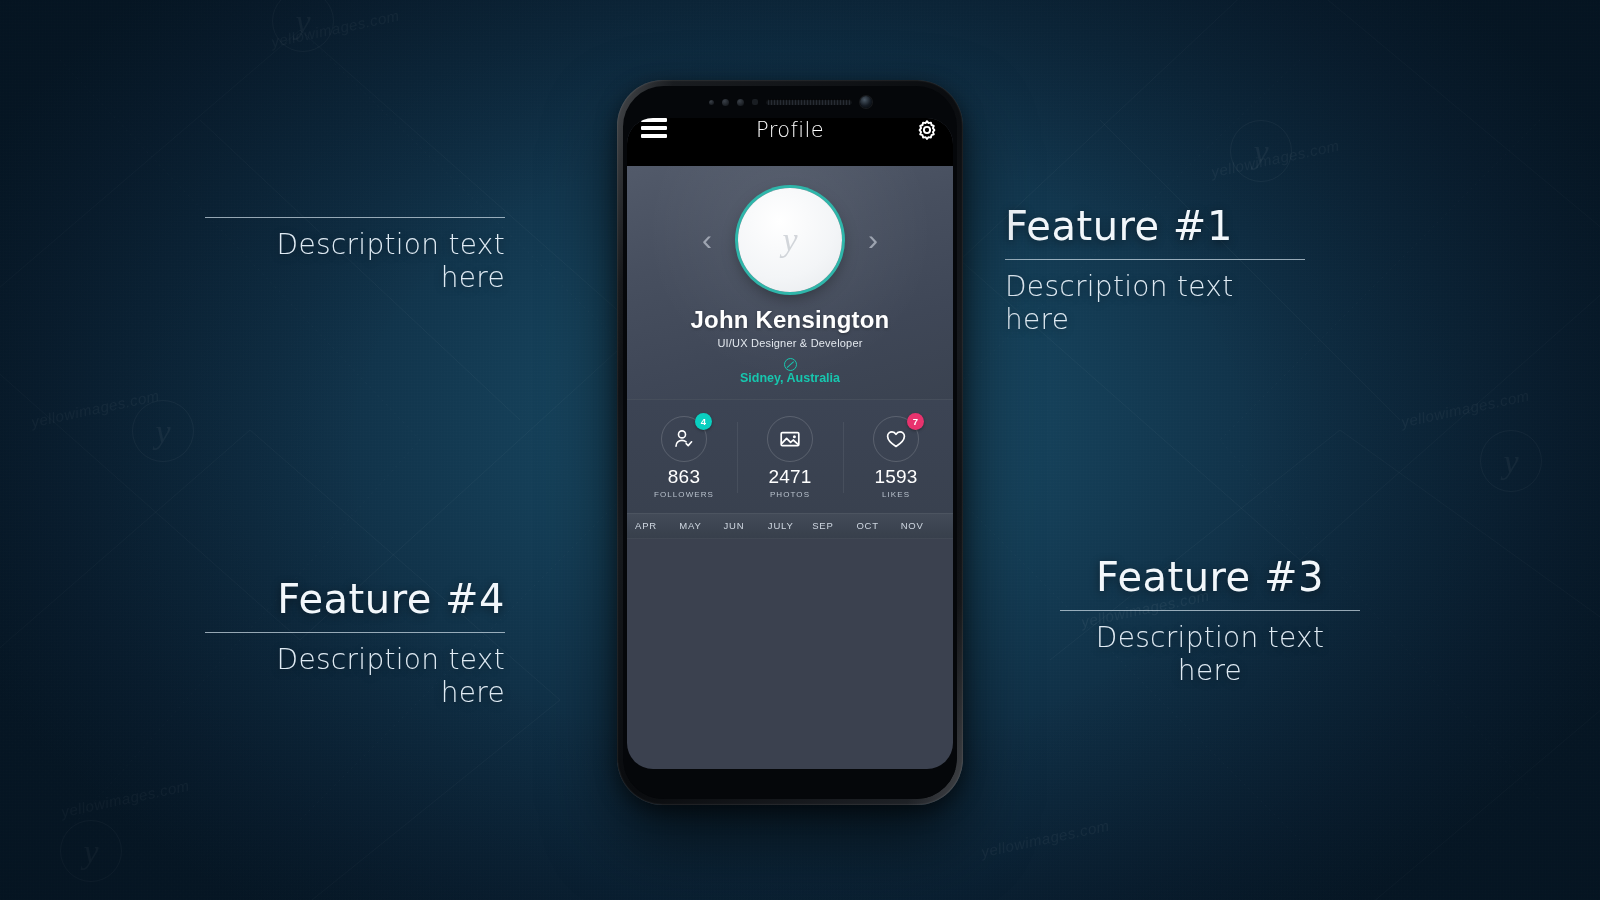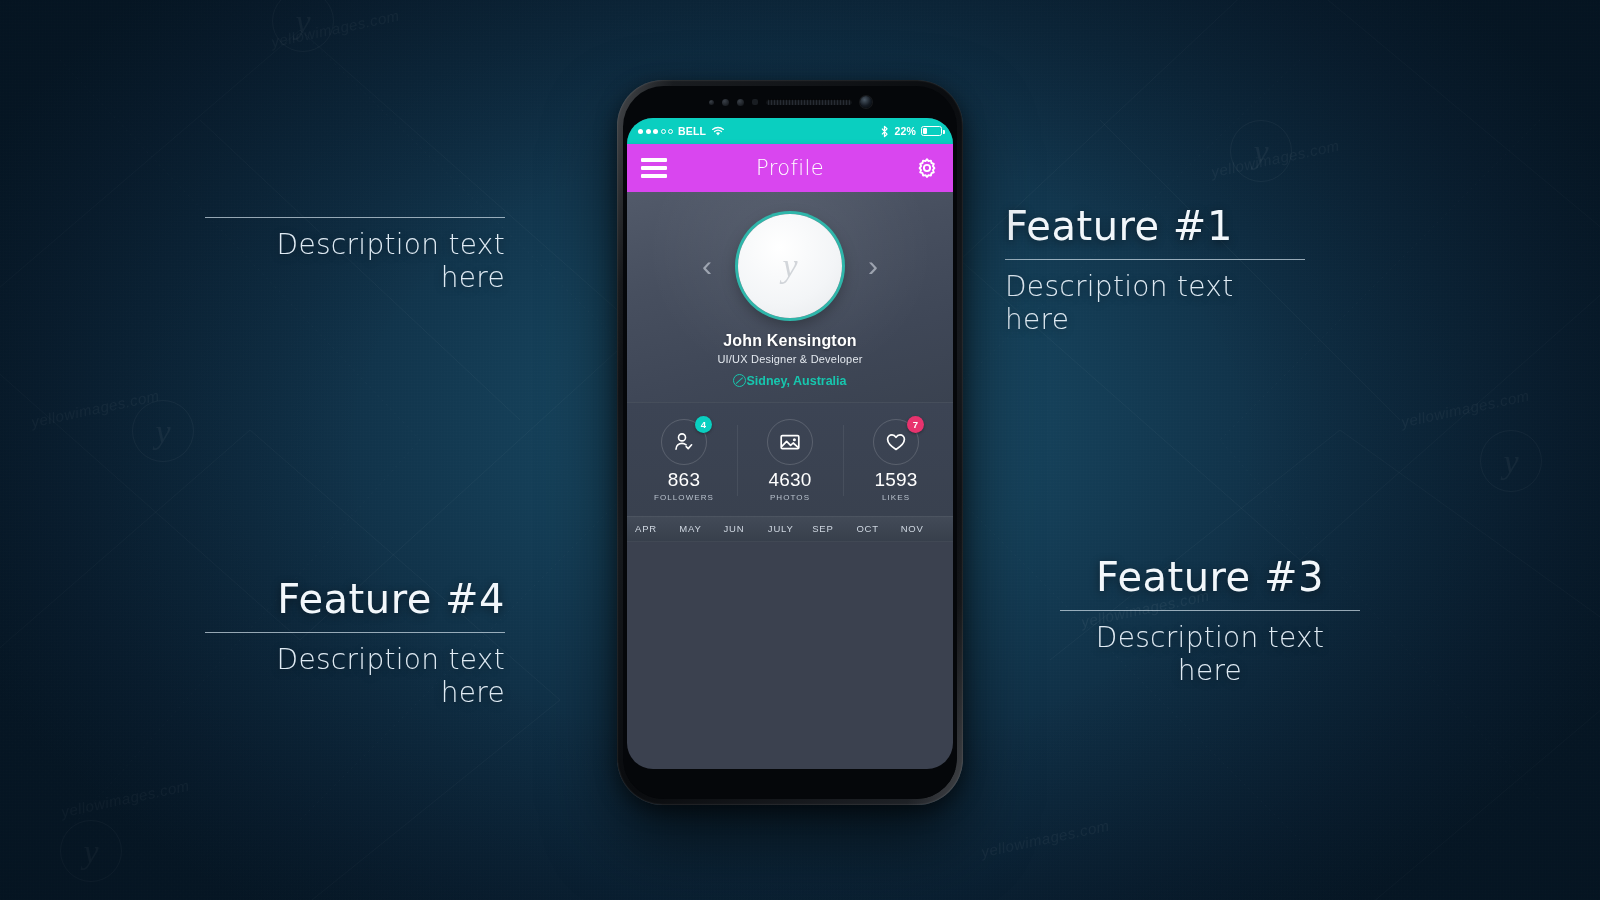--- a/index.html
+++ b/index.html
@@ -127,22 +127,22 @@
     position:relative; display:flex; align-items:center; padding:1px;
   }
   .batt::after{
     content:""; position:absolute; right:-3.5px; top:2.5px;
     width:2px; height:4px; background:#fff; border-radius:0 1px 1px 0;
   }
   .batt i{ display:block; height:100%; width:25%; background:#fff; border-radius:1px;}
 
   
   .appbar{
-    height:48px; background:#d946ef;
-    display:flex; align-items:center; justify-content:space-between;
+    height:48px; background:#000000;
+    display:flex; justify-content:space-between;
     padding:0 14px; position:relative;
     box-shadow:0 2px 6px rgba(0,0,0,.22);
   }
   .appbar .title{
     position:absolute; left:0; right:0; text-align:center;
     color:#fff; font-size:21px; font-weight:300; letter-spacing:.4px;
     font-family:"DejaVu Sans", sans-serif; pointer-events:none;
   }
   .hamburger{ width:26px; display:flex; flex-direction:column; gap:4.5px; z-index:2; cursor:pointer;}
   .hamburger i{ display:block; height:3.5px; background:#fff; border-radius:1px; }
@@ -163,32 +163,32 @@
   .chev{ color:rgba(225,232,240,.55); font-size:30px; font-weight:300; line-height:1; cursor:pointer; user-select:none;}
   .avatar{
     width:104px; height:104px; border-radius:50%;
     background:radial-gradient(circle at 40% 32%, #ffffff 0%, #f3f5f7 60%, #e6e9ec 100%);
     box-shadow:0 0 0 3px #2fb6aa, 0 6px 16px rgba(0,0,0,.35);
     display:flex; align-items:center; justify-content:center;
     color:rgba(150,158,168,.4); font-family:"Liberation Serif", serif;
     font-style:italic; font-size:34px;
   }
   .pname{
-    margin-top:14px; color:#fff; font-size:16px; font-weight:bold;
+    margin-top:14px; color:#fff; font-size:24px; font-weight:bold;
     letter-spacing:.2px; position:relative; z-index:2;
     text-shadow:0 1px 3px rgba(0,0,0,.35);
   }
   .prole{
     margin-top:3px; color:#e3e8ee; font-size:11px; font-weight:normal;
     letter-spacing:.2px; position:relative; z-index:2;
   }
   .ploc{
     margin-top:9px; color:#17c6ae; font-size:12.5px; font-weight:bold;
-    display:flex; align-items:flex-start; justify-content:center; gap:0;
-    position:relative; z-index:2;
+    display:flex; align-items:center; justify-content:center; gap:0;
+    position:relative; z-index:2;flex-direction:column;
   }
   .loc-ico{
     width:13px; height:13px; border-radius:50%; border:1.4px solid #17c6ae;
     position:relative; flex:none;
   }
   .loc-ico::after{
     content:""; position:absolute; left:1px; top:5.2px; width:9px; height:1.4px;
     background:#17c6ae; transform:rotate(-42deg);
   }
 
@@ -319,46 +319,20 @@
         <span class="sensor sm"></span>
         <span class="sensor"></span>
         <span class="sensor"></span>
         <span class="sensor sq"></span>
         <span class="earpiece"></span>
         <span class="camera"></span>
       </div>
 
       <div class="screen">
 
-        <div class="statusbar">
-          <div class="sb-left">
-            <span class="dots">
-              <i class="dot"></i>
-                <i class="dot"></i>
-                <i class="dot"></i>
-                <i class="dot o"></i>
-                <i class="dot o"></i>
-            </span>
-            <span>BELL</span>
-            <svg width="14" height="11" viewBox="0 0 14 11">
-              <path d="M7 9.6 L9 6.9 A3.3 3.3 0 0 0 5 6.9 Z" fill="#fff"></path>
-              <path d="M1.6 3.4 A8.6 8.6 0 0 1 12.4 3.4" stroke="#fff" stroke-width="1.3" fill="none" stroke-linecap="round"></path>
-              <path d="M3.5 5.6 A5.6 5.6 0 0 1 10.5 5.6" stroke="#fff" stroke-width="1.3" fill="none" stroke-linecap="round"></path>
-            </svg>
-          </div>
-          <div class="sb-right">
-            <svg width="9" height="13" viewBox="0 0 9 13">
-              <path d="M2 3.6 L7 9.2 L4.5 11.6 V1.4 L7 3.8 L2 9.4" stroke="#fff" stroke-width="1.25" fill="none" stroke-linejoin="round"></path>
-            </svg>
-            <span>22%</span>
-            <span class="batt">
-                <i></i>
-              </span>
-          </div>
-        </div>
 
         <div class="appbar">
           <div class="hamburger">
             <i></i>
               <i></i>
               <i></i>
           </div>
           <div class="title">Profile</div>
           <svg class="gear" viewBox="0 0 24 24">
             <path fill="none" stroke="#fff" stroke-width="1.9" stroke-linejoin="round" d="M12 3.2 l1.5 1.9 2.4-.5 .6 2.4 2.3 .9 -.9 2.3 1.5 1.9 -1.5 1.9 .9 2.3 -2.3 .9 -.6 2.4 -2.4-.5 -1.5 1.9 -1.5-1.9 -2.4 .5 -.6-2.4 -2.3-.9 .9-2.3 -1.5-1.9 1.5-1.9 -.9-2.3 2.3-.9 .6-2.4 2.4 .5 Z"></path>
@@ -397,21 +371,21 @@
           </div>
 
           <div class="stat">
             <div class="circ">
               <svg width="24" height="24" viewBox="0 0 24 24">
                 <rect x="3.2" y="5.6" width="17.6" height="13" rx="1.2" fill="none" stroke="#fff" stroke-width="1.7"></rect>
                 <circle cx="16.4" cy="9.8" r="1.5" fill="#fff"></circle>
                 <path d="M3.6 16.6 l5-5.2 4 4 2.6-2.4 5.2 4.6" fill="none" stroke="#fff" stroke-width="1.7" stroke-linejoin="round"></path>
               </svg>
             </div>
-            <div class="num">4630</div>
+            <div class="num">2471</div>
             <div class="lbl">PHOTOS</div>
           </div>
 
           <div class="stat">
             <div class="circ">
               <svg width="24" height="24" viewBox="0 0 24 24">
                 <path d="M12 19.5 C12 19.5 3.6 14.2 3.6 9.3 C3.6 6.6 5.7 4.8 8 4.8 C9.8 4.8 11.2 5.9 12 7.3 C12.8 5.9 14.2 4.8 16 4.8 C18.3 4.8 20.4 6.6 20.4 9.3 C20.4 14.2 12 19.5 12 19.5 Z" fill="none" stroke="#fff" stroke-width="1.7" stroke-linejoin="round"></path>
               </svg>
               <span class="badge" style="background:#E8336E">7</span>
             </div>

